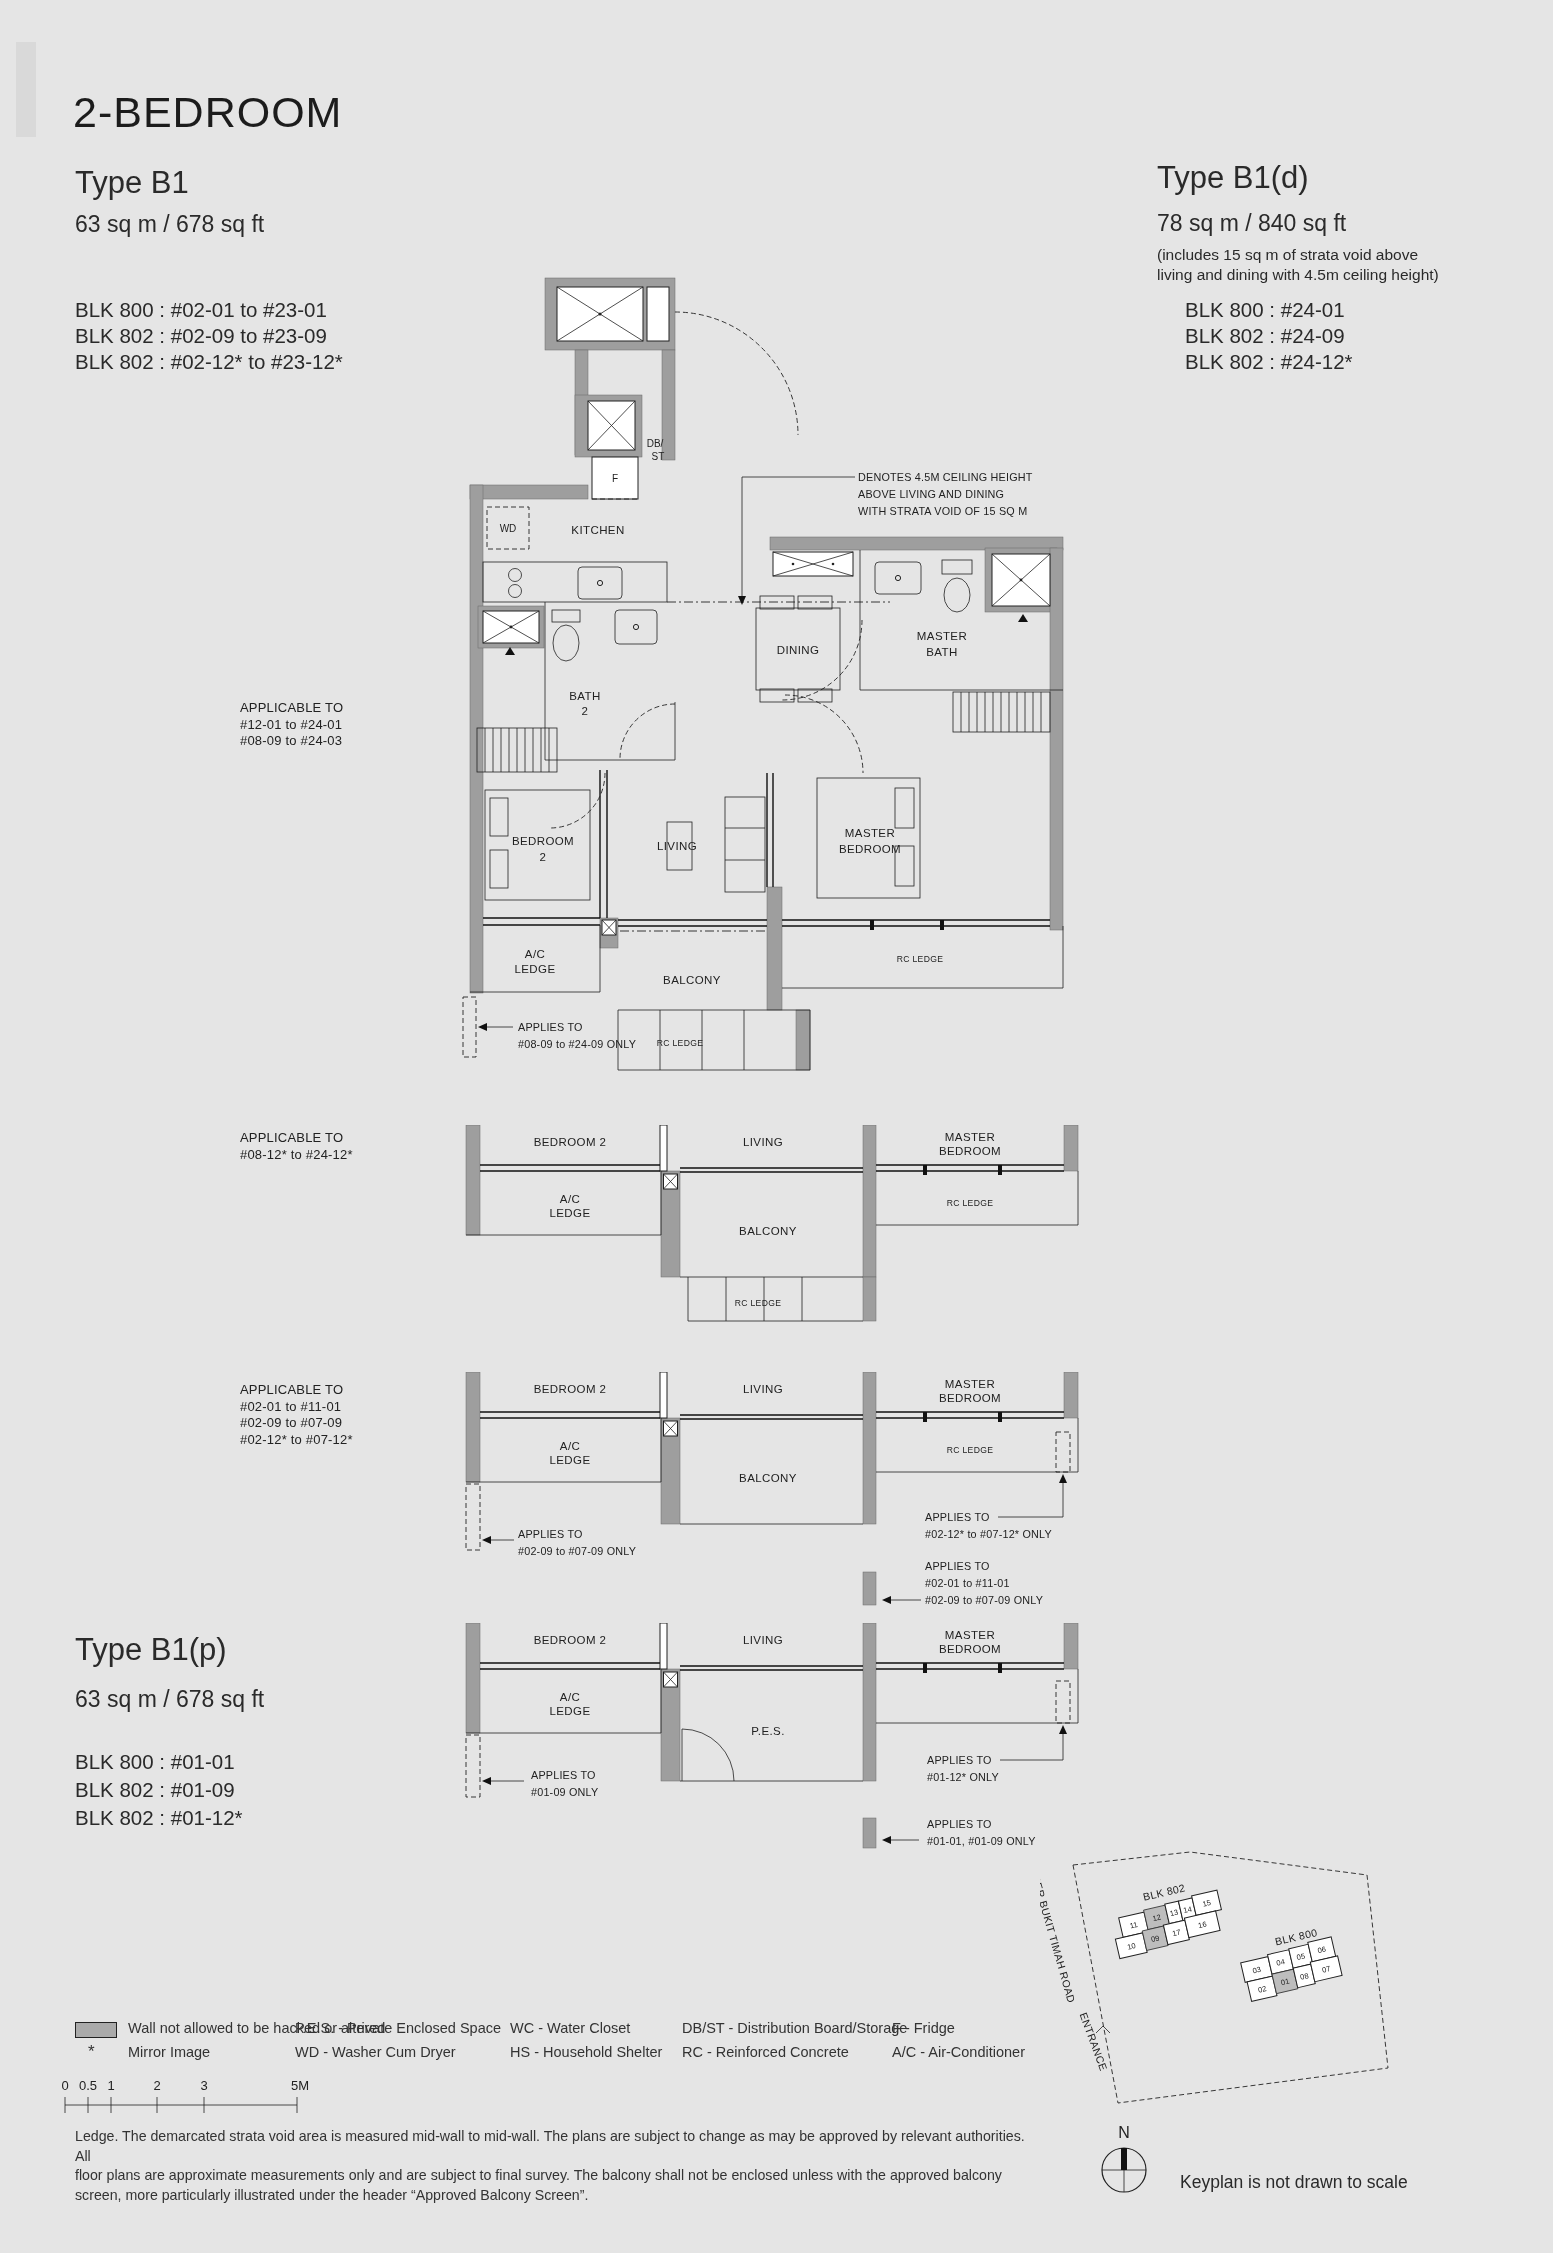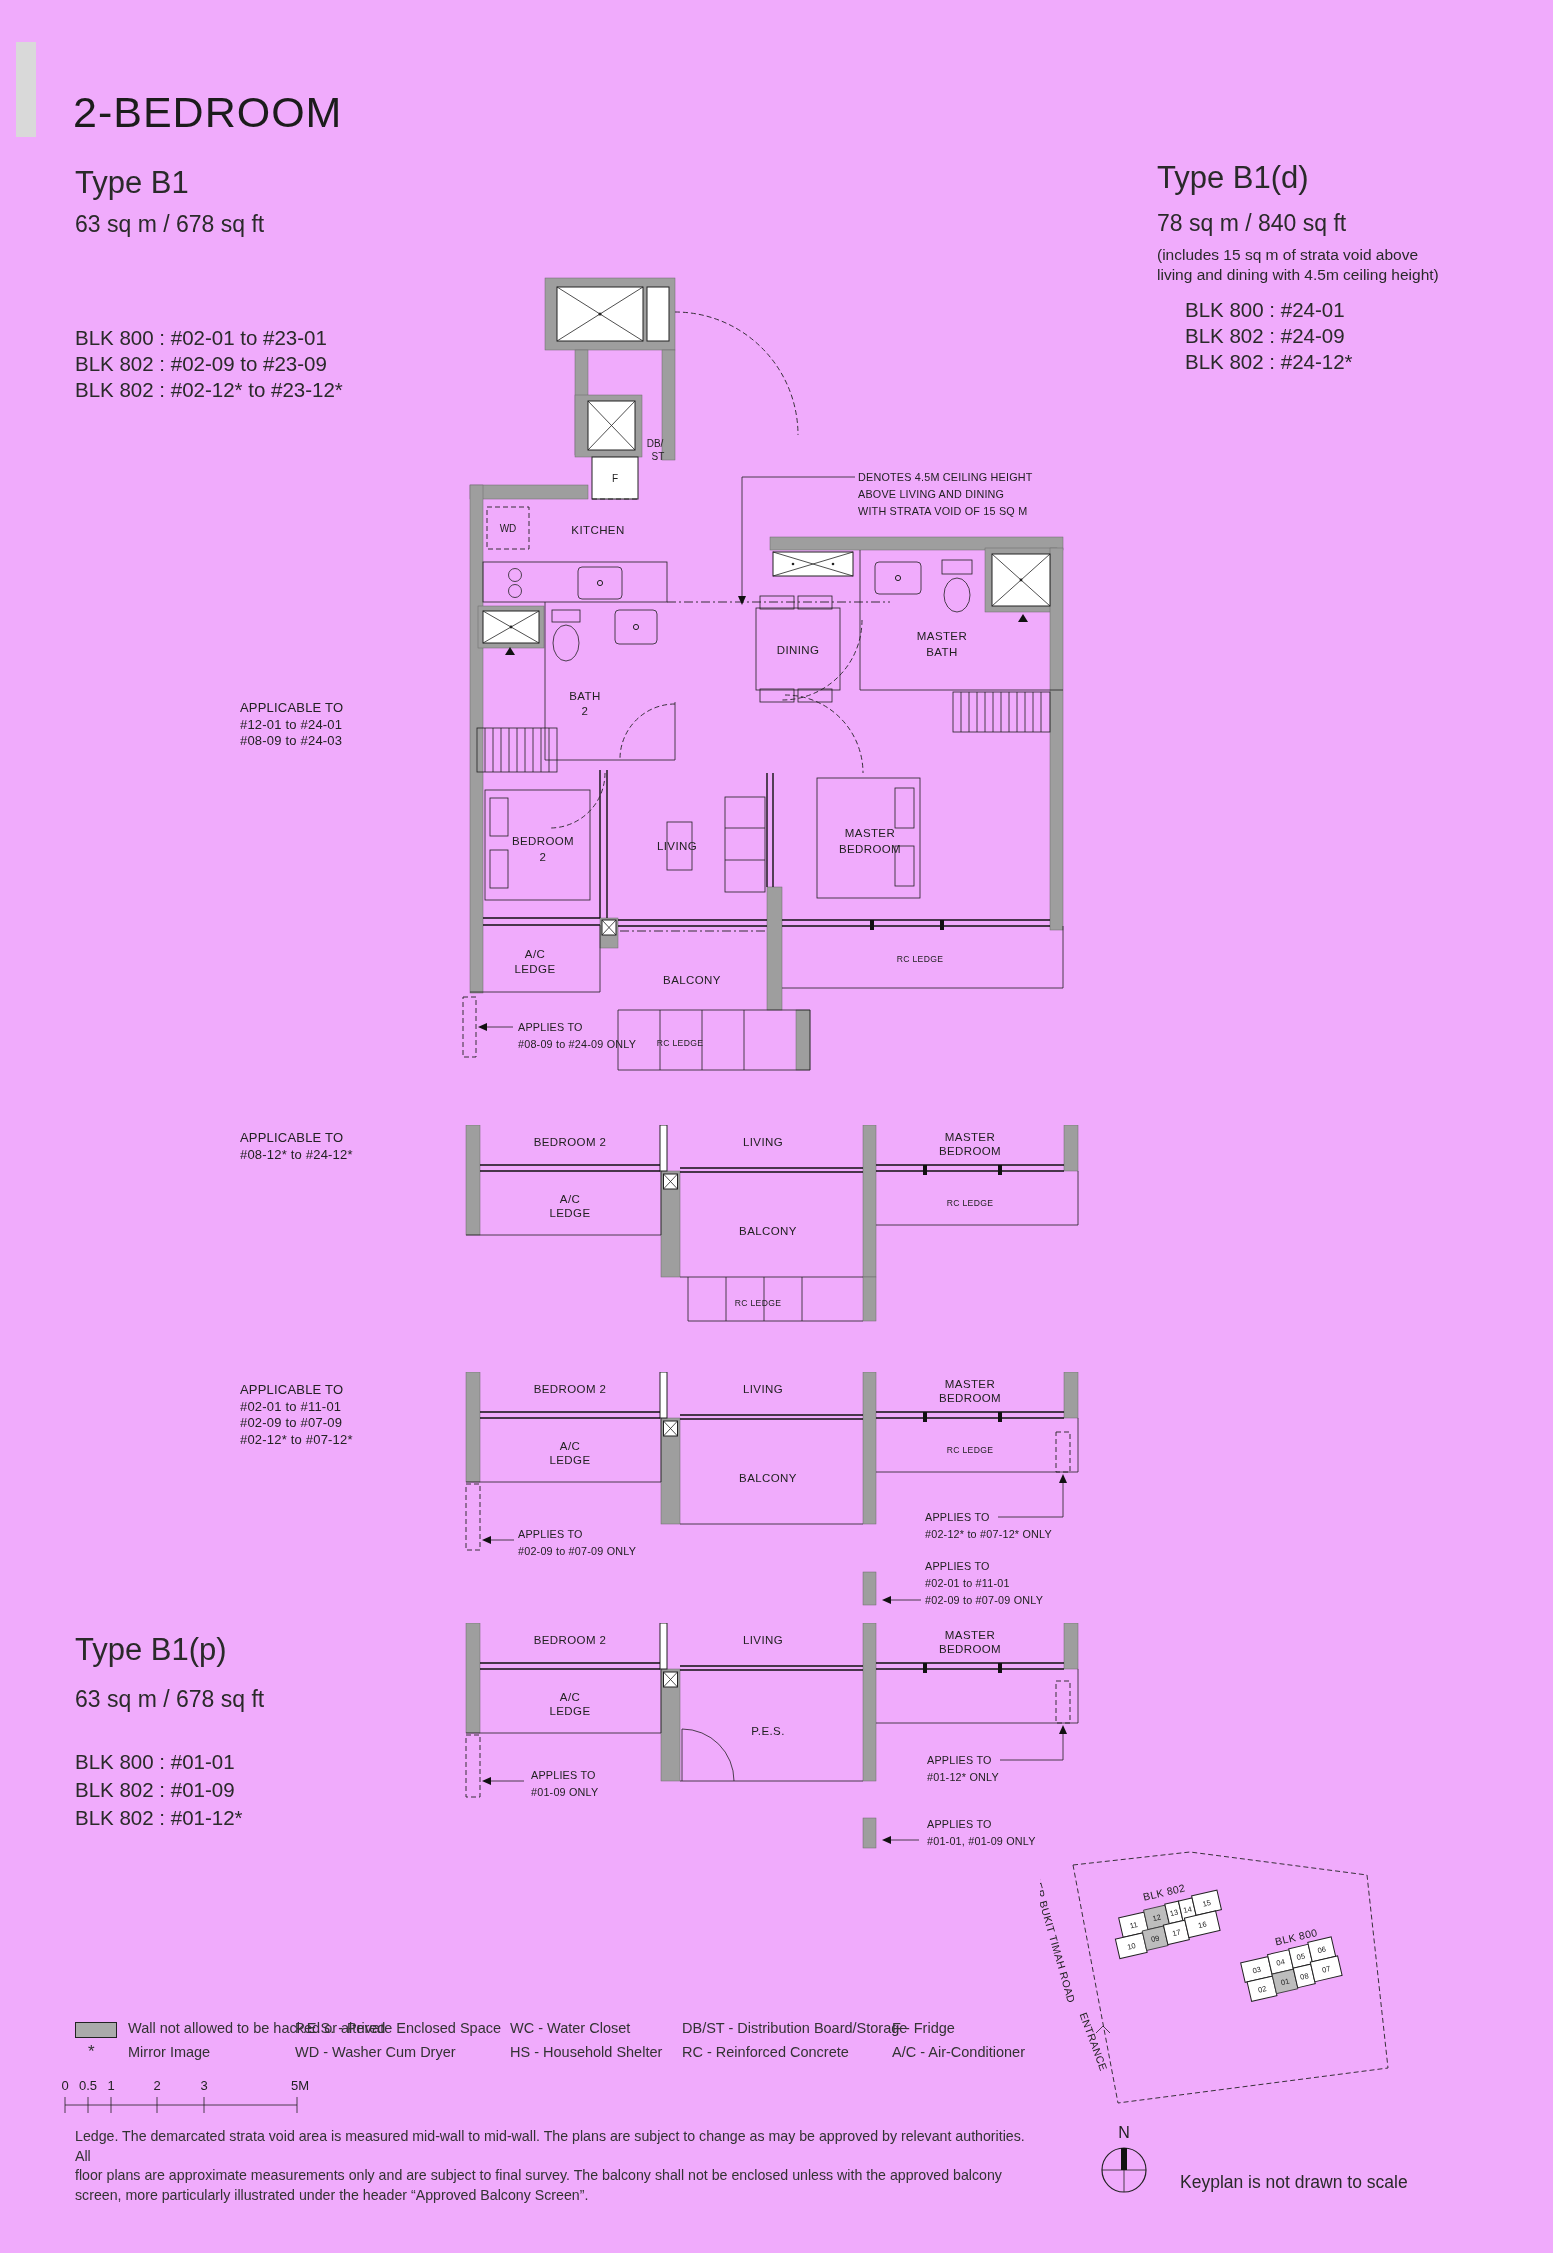--- a/index.html
+++ b/index.html
@@ -1,16 +1,16 @@
 <!DOCTYPE html>
 <html><head>
 <meta charset="utf-8">
 <style>
   html,body{margin:0;padding:0;background:#fff;}
-  #page{position:relative;width:1553px;height:2253px;background:#f0abfc;overflow:hidden;
+  #page{position:relative;width:1553px;height:2253px;background:#e5e5e5;overflow:hidden;
         font-family:"Liberation Sans",sans-serif;color:#222;}
   .abs{position:absolute;}
   .hd1{font-size:43px;font-weight:400;letter-spacing:1px;color:#1c1c1c;}
   .hd2{font-size:31px;font-weight:300;color:#2a2a2a;}
   .hd3{font-size:23px;font-weight:300;color:#2a2a2a;}
   .blkl{font-size:20.5px;font-weight:300;line-height:26px;color:#2a2a2a;}
   .smnote{font-size:15.5px;font-weight:300;line-height:20px;color:#2a2a2a;}
   .appl{font-size:13px;line-height:16.5px;color:#222;letter-spacing:.2px;}
   .leg{font-size:14.5px;color:#333;}
   .disc{font-size:14.2px;line-height:19.5px;color:#333;}
@@ -35,21 +35,21 @@
 </head>
 <body>
 
 <div id="page">
 
   <div class="abs corner" style="left:16px;top:42px;width:20px;height:95px;"></div>
 
   <div class="abs hd1" style="left:73px;top:88px;">2-BEDROOM</div>
   <div class="abs hd2" style="left:75px;top:165px;">Type B1</div>
   <div class="abs hd3" style="left:75px;top:211px;">63 sq m / 678 sq ft</div>
-  <div class="abs blkl" style="left:75px;top:297px;margin-top:28px;">
+  <div class="abs blkl" style="left:75px;top:297px;">
     <div>BLK 800 : #02-01 to #23-01</div>
     <div>BLK 802 : #02-09 to #23-09</div>
     <div>BLK 802 : #02-12* to #23-12*</div>
   </div>
 
   <div class="abs hd2" style="left:1157px;top:160px;">Type B1(d)</div>
   <div class="abs hd3" style="left:1157px;top:210px;">78 sq m / 840 sq ft</div>
   <div class="abs smnote" style="left:1157px;top:245px;">
     <div>(includes 15 sq m of strata void above</div>
     <div>living and dining with 4.5m ceiling height)</div>

